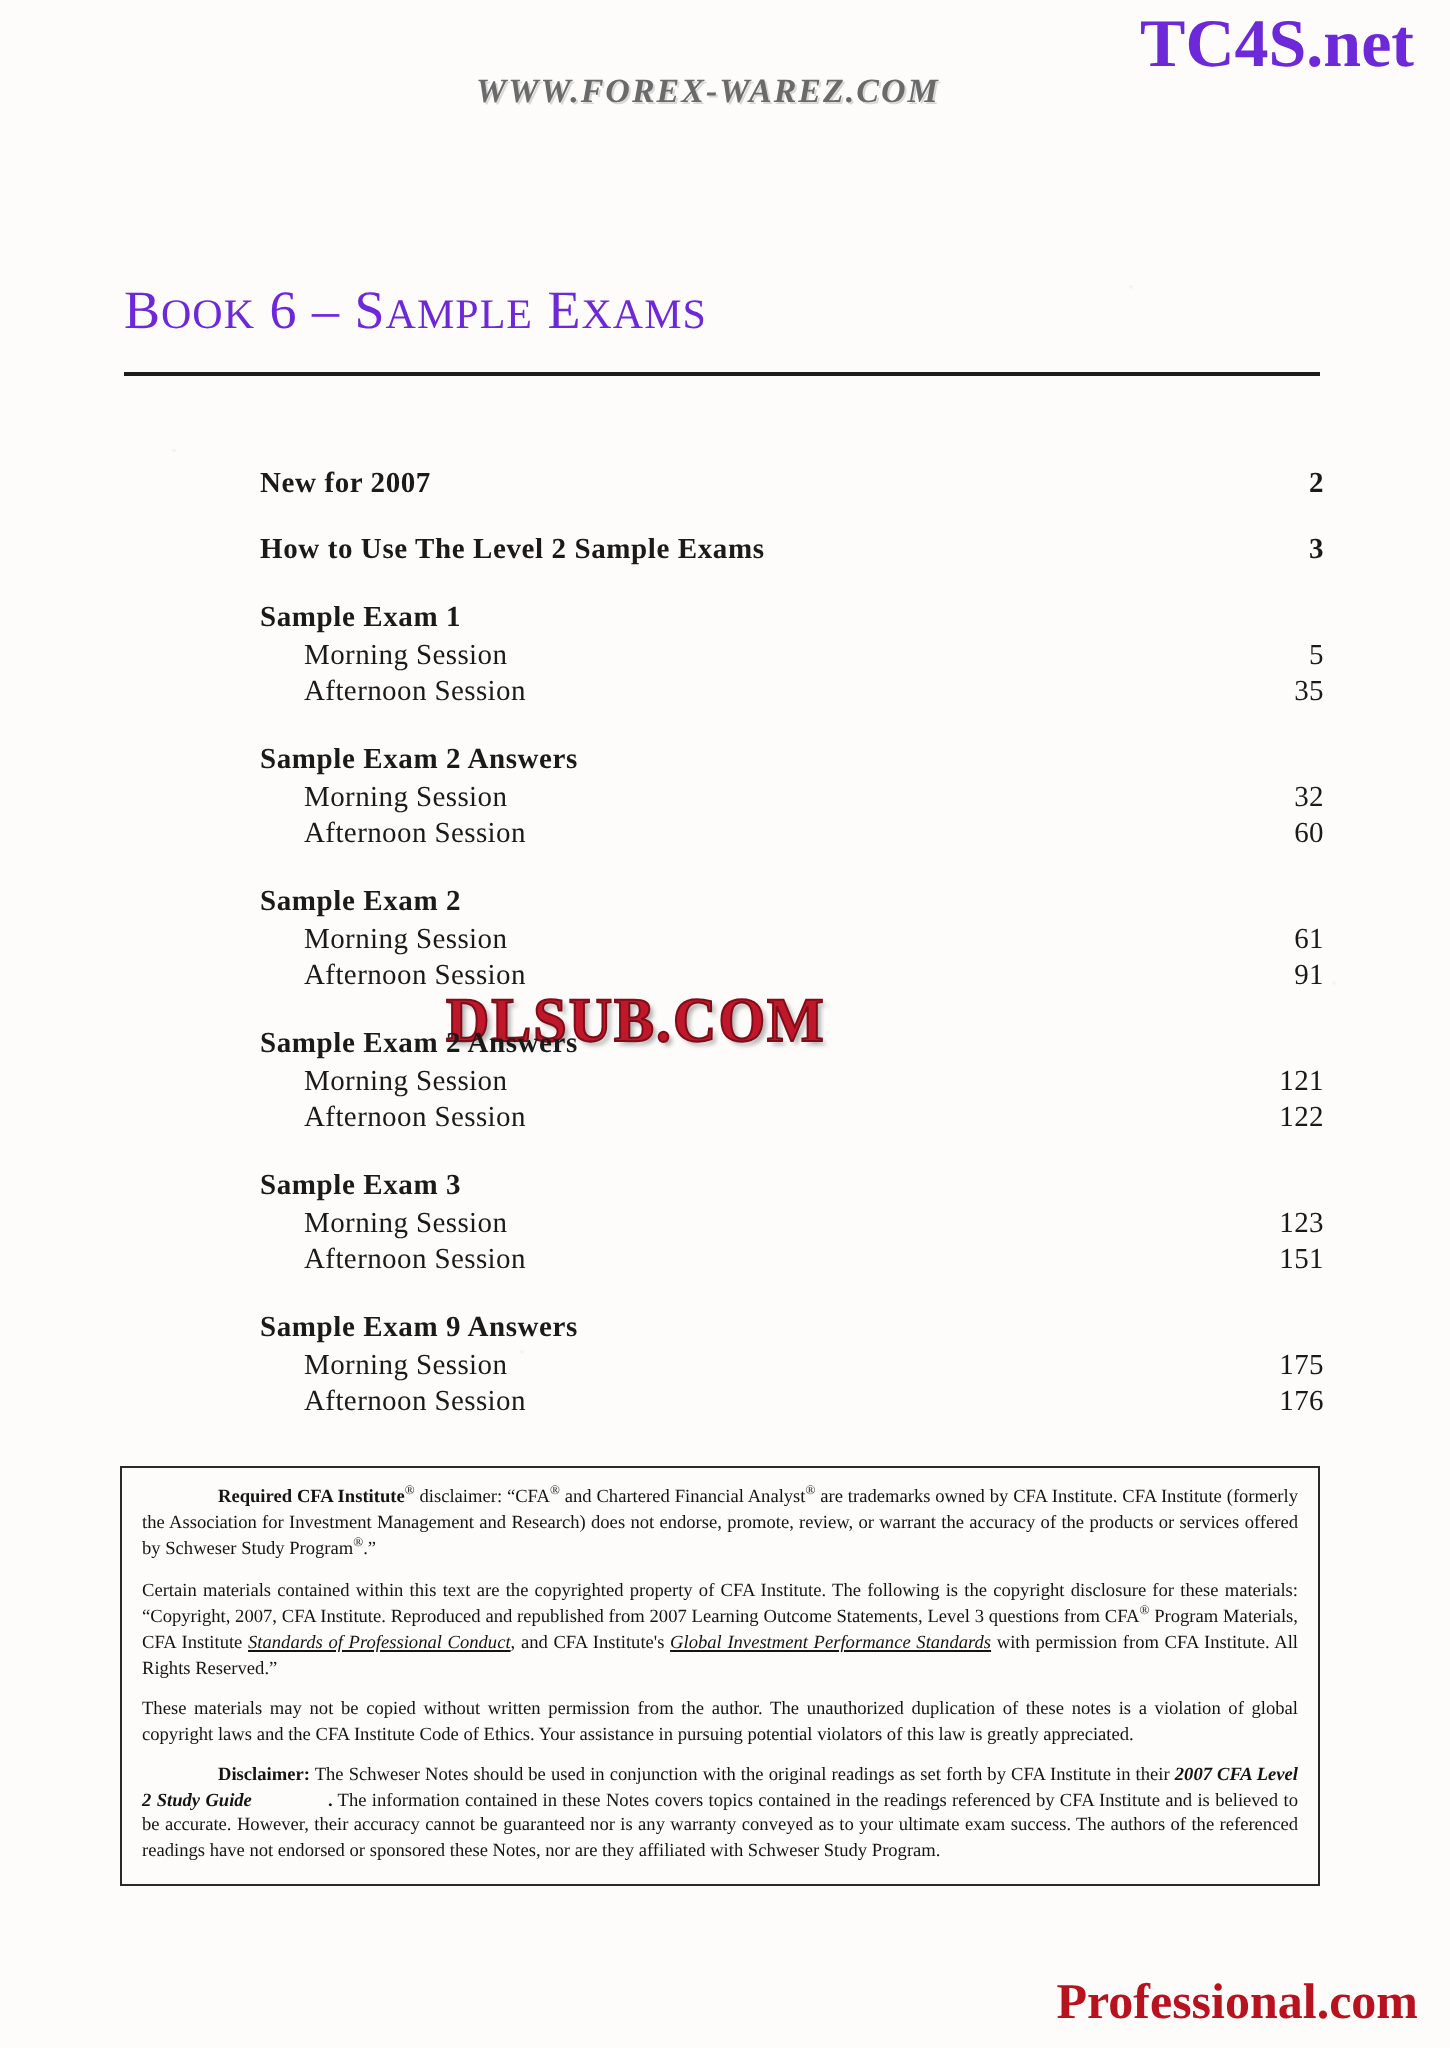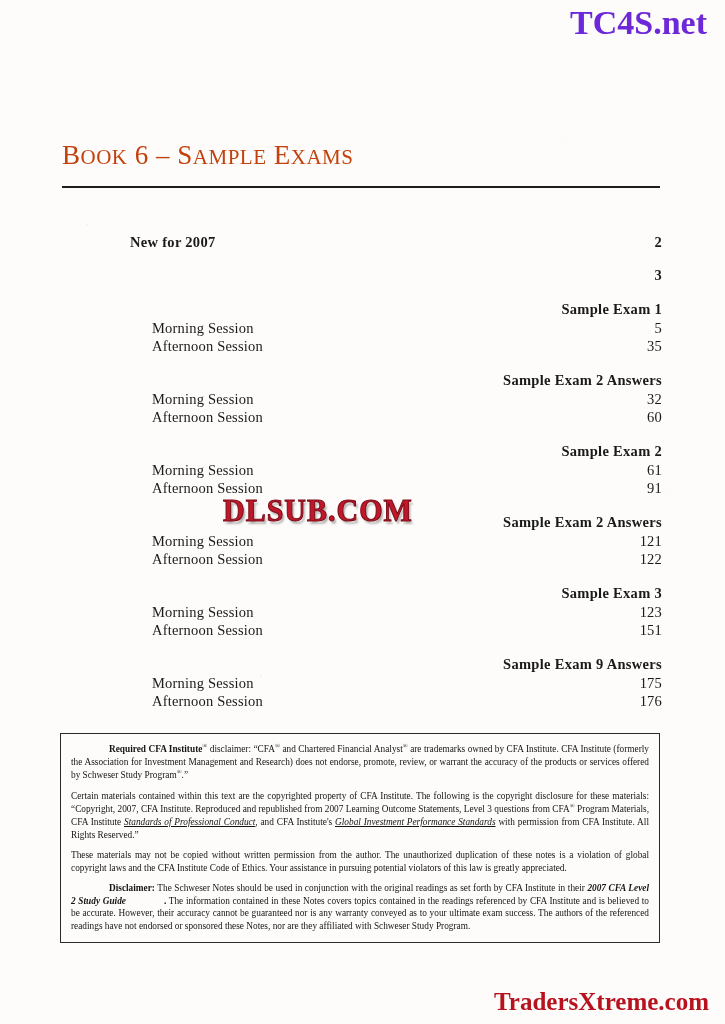--- a/index.html
+++ b/index.html
@@ -74,21 +74,21 @@
   }
 
   
   .title {
     position: absolute;
     top: 140px;
     left: 62px;
     font-family: "Liberation Serif", serif;
     font-size: 27px;
     letter-spacing: 0.5px;
-    color: #c2410c;
+    color: #6d28d9;
     white-space: nowrap;
   }
   .title .cap { font-size: 27px; }
   .title .sc  { font-size: 21px; }
 
   .rule {
     position: absolute;
     top: 186px;
     left: 62px;
     width: 598px;
@@ -145,21 +145,20 @@
     text-align: right;
     font-size: 14.5px;
   }
   .group-heading {
     padding-left: 68px;
     font-size: 14.5px;
     font-weight: bold;
     letter-spacing: 0.3px;
     margin-top: 17px;
     margin-bottom: 2px;
-    text-align: right;
   }
 
   
   .disclaimer {
     position: absolute;
     left: 60px;
     top: 733px;
     width: 600px;
     border: 1px solid #2a2a2a;
     padding: 8px 10px 10px 10px;
@@ -190,40 +189,42 @@
       radial-gradient(circle at 92% 48%, rgba(0,0,0,0.03) 0 1px, transparent 1px);
   }
 </style>
 </head>
 <body>
 
 <div class="page">
 
   <div class="speckle"></div>
 
+  <div class="wm-forex">WWW.FOREX-WAREZ.COM</div>
   <div class="wm-tc4s">TC4S.net</div>
   <div class="wm-dlsub">DLSUB.COM</div>
-  <div class="wm-traders">TradersXtreme.com</div>
+  <div class="wm-traders">Professional.com</div>
 
   <div class="title">
     <span class="cap">B</span><span class="sc">OOK</span>
     <span class="cap">6</span>
     <span class="cap">–</span>
     <span class="cap">S</span><span class="sc">AMPLE</span>
     <span class="cap">E</span><span class="sc">XAMS</span>
   </div>
   <div class="rule"></div>
 
   <div class="toc" id="toc">
       <div class="lvl1 with-page">
         <span class="entry-label">New for 2007</span>
         <span class="leader">. . . . . . . . . . . . . . . . . . . . . . . . . . . . . . . . . . . . . . . . . . . . . . . . . . . . . . . . . . . . . . . . . . . . . . . . . . . . . . . . . .</span>
         <span class="entry-page">2</span>
       </div>
       <div class="lvl1 with-page">
+        <span class="entry-label">How to Use The Level 2 Sample Exams</span>
         <span class="leader">. . . . . . . . . . . . . . . . . . . . . . . . . . . . . . . . . . . . . . . . . . . . . . . . . . . . . . . . . . . . . . . . . . . . . . . . . . . . . . . . . .</span>
         <span class="entry-page">3</span>
       </div>
       <div class="toc-group">
         <div class="group-heading">Sample Exam 1</div>
         <div class="lvl2">
           <span class="entry-label">Morning Session</span>
           <span class="leader">. . . . . . . . . . . . . . . . . . . . . . . . . . . . . . . . . . . . . . . . . . . . . . . . . . . . . . . . . . . . . . . . . . . . . . . . . . . . . . . . . .</span>
           <span class="entry-page">5</span>
         </div>

